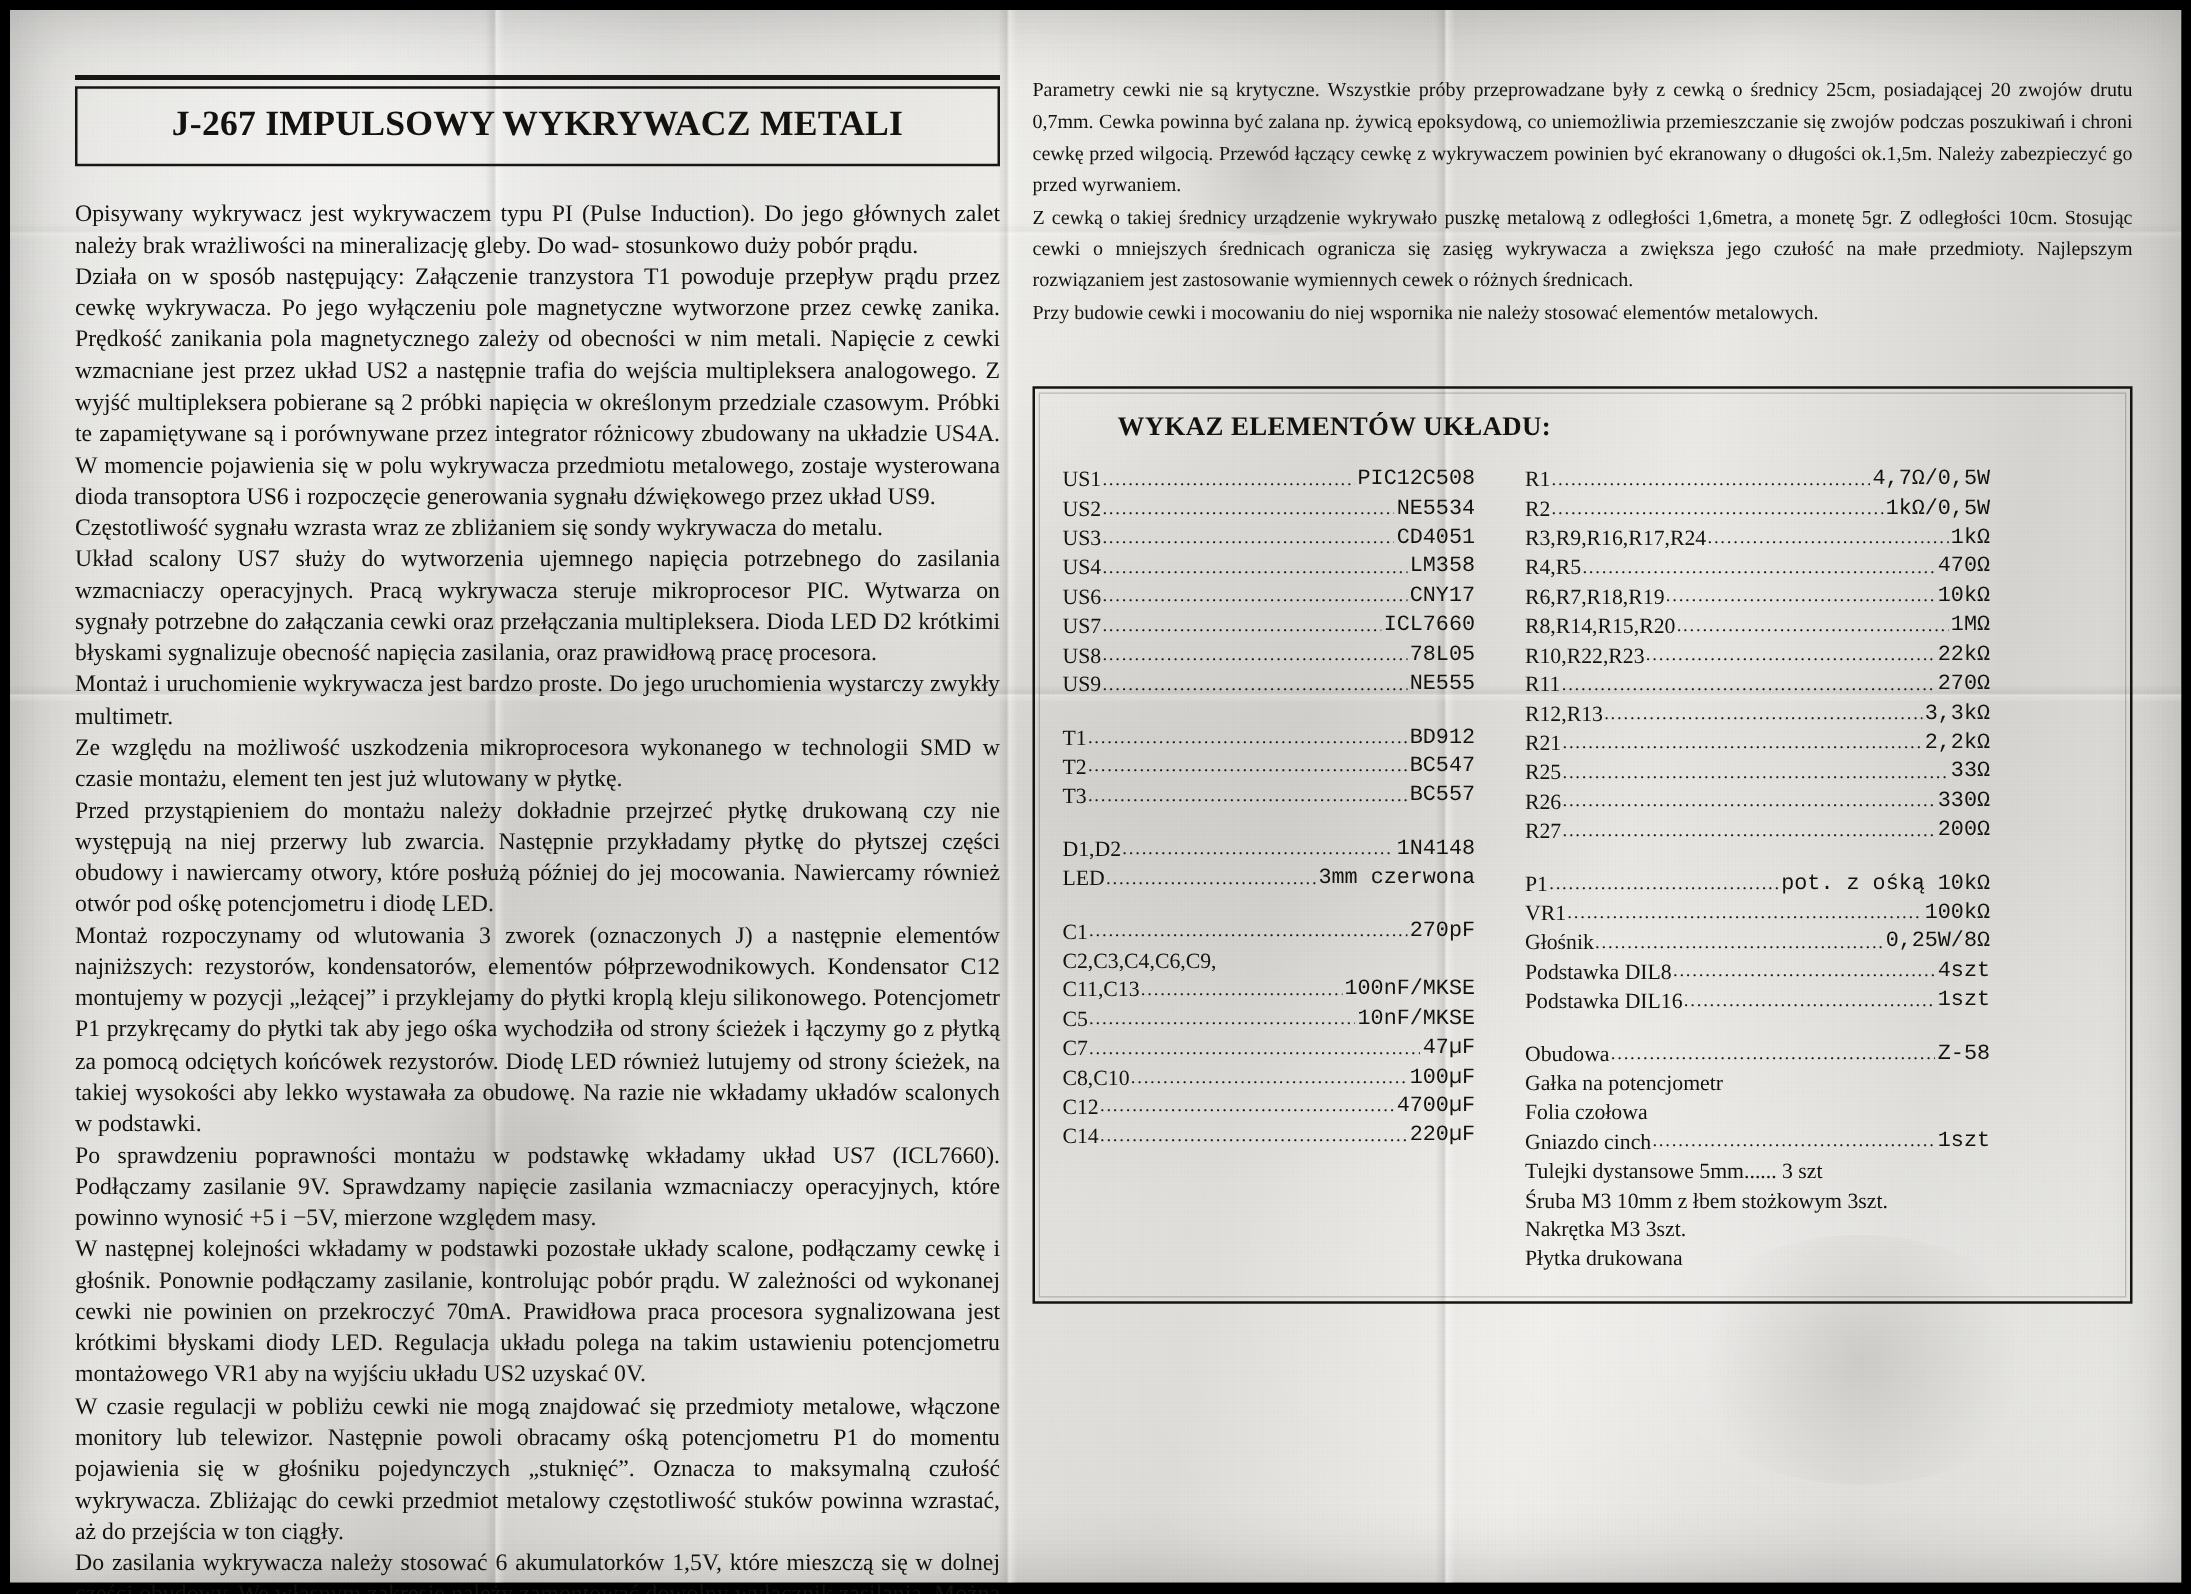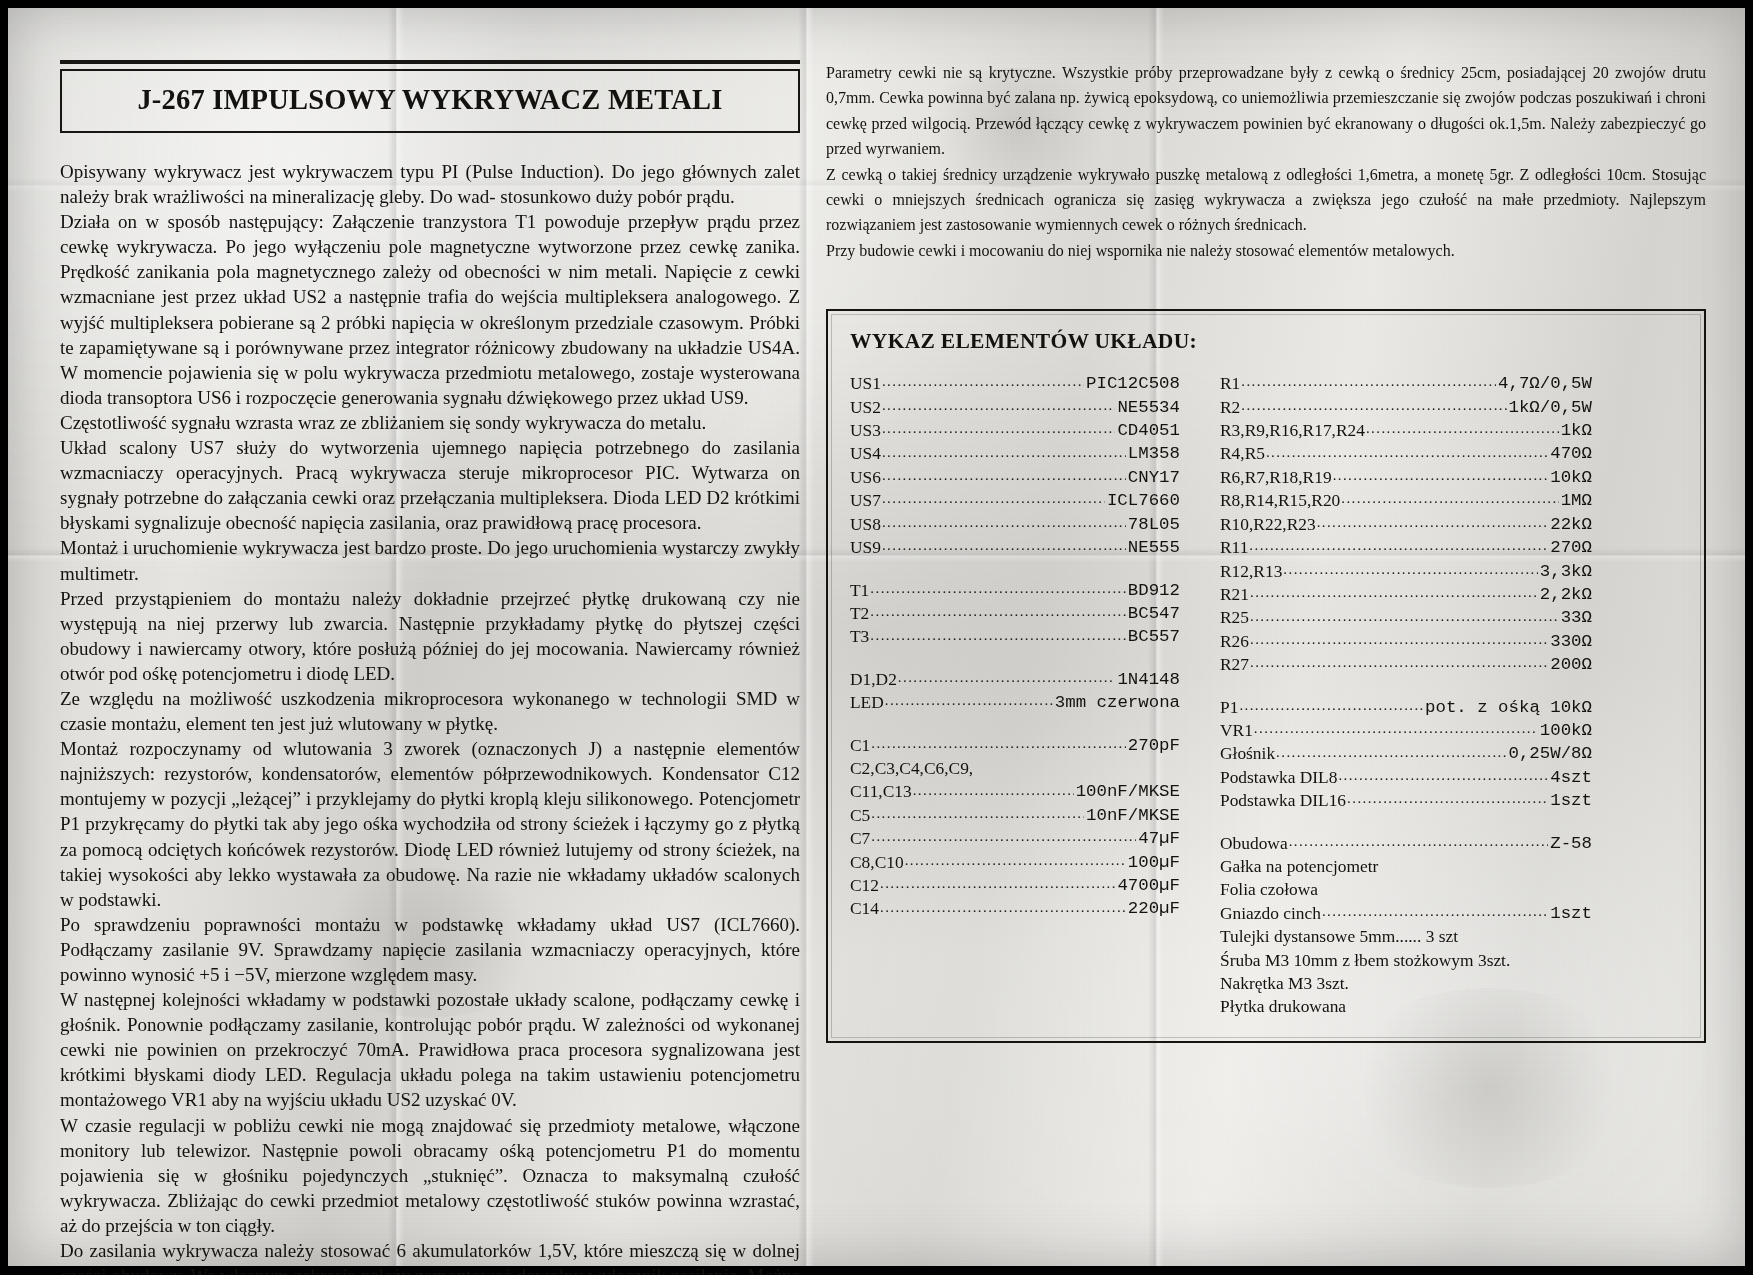--- a/index.html
+++ b/index.html
@@ -129,35 +129,36 @@
     position: absolute;
     left: 3px; right: 3px; top: 3px; bottom: 3px;
     border: 1px solid rgba(25,22,18,0.22);
     pointer-events: none;
   }
   #parts-title {
     font-size: 21.5px;
     font-weight: bold;
     letter-spacing: .3px;
     margin-bottom: 18px;
+    margin-left: 44px;
   }
   #parts-cols {
     display: flex;
     gap: 40px;
   }
   .parts-col { flex: 0 0 auto; }
   #parts-col-a { width: 330px; }
   #parts-col-b { width: 372px; }
 
   .pgroup { margin-bottom: 19px; }
   .pgroup:last-child { margin-bottom: 0; }
 
   .prow {
     display: flex;
-    align-items: center;
+    align-items: flex-end;
     font-size: 17.4px;
     line-height: 23.4px;
     white-space: nowrap;
   }
   .prow .pname { flex: 0 0 auto; }
   .prow .pdots {
     flex: 1 1 auto;
     overflow: hidden;
     margin: 0 2px 4px 1px;
     height: 1em;
@@ -191,22 +192,22 @@
       <div id="title-frame">
         <div id="doc-title">J-267  IMPULSOWY WYKRYWACZ METALI</div>
       </div>
     </div>
 
     <p class="para">Opisywany wykrywacz jest wykrywaczem typu PI (Pulse Induction). Do jego głównych zalet należy brak wrażliwości na mineralizację gleby. Do wad- stosunkowo duży pobór prądu.</p>
     <p class="para"> Działa on w sposób następujący: Załączenie tranzystora T1 powoduje przepływ prądu przez cewkę wykrywacza. Po jego wyłączeniu pole magnetyczne wytworzone przez cewkę zanika. Prędkość zanikania pola magnetycznego zależy od obecności  w nim metali. Napięcie z cewki wzmacniane jest przez układ US2 a następnie trafia do wejścia multipleksera analogowego. Z wyjść multipleksera pobierane są 2 próbki napięcia w określonym przedziale czasowym. Próbki te zapamiętywane są i porównywane przez integrator różnicowy zbudowany na układzie US4A. W momencie pojawienia się w polu wykrywacza przedmiotu metalowego, zostaje wysterowana dioda transoptora US6 i rozpoczęcie generowania sygnału dźwiękowego przez układ US9.</p>
     <p class="para">Częstotliwość sygnału wzrasta wraz ze zbliżaniem się sondy wykrywacza do metalu.</p>
     <p class="para">Układ scalony US7 służy do wytworzenia ujemnego napięcia  potrzebnego do zasilania wzmacniaczy operacyjnych. Pracą wykrywacza steruje mikroprocesor PIC. Wytwarza on sygnały potrzebne do załączania cewki oraz przełączania multipleksera. Dioda LED D2 krótkimi błyskami sygnalizuje obecność napięcia zasilania, oraz prawidłową pracę procesora.</p>
     <p class="para">Montaż i uruchomienie wykrywacza jest bardzo proste. Do jego uruchomienia wystarczy zwykły multimetr.</p>
+    <p class="para">Ze względu na możliwość uszkodzenia mikroprocesora wykonanego w technologii SMD w czasie montażu, element ten jest już  wlutowany w płytkę.</p>
     <p class="para">Przed przystąpieniem do montażu należy dokładnie przejrzeć płytkę drukowaną czy nie występują na niej przerwy lub zwarcia. Następnie przykładamy płytkę do płytszej części obudowy i nawiercamy otwory, które posłużą później do jej mocowania. Nawiercamy również otwór pod ośkę potencjometru i diodę LED.</p>
-    <p class="para">Ze względu na możliwość uszkodzenia mikroprocesora wykonanego w technologii SMD w czasie montażu, element ten jest już  wlutowany w płytkę.</p>
     <p class="para">Montaż rozpoczynamy od wlutowania 3 zworek (oznaczonych J) a następnie  elementów najniższych: rezystorów, kondensatorów, elementów półprzewodnikowych. Kondensator C12 montujemy w pozycji „leżącej” i przyklejamy do płytki kroplą kleju silikonowego. Potencjometr P1 przykręcamy do płytki tak aby jego ośka wychodziła od strony ścieżek i łączymy go z płytką za pomocą odciętych końcówek rezystorów. Diodę LED również lutujemy od strony ścieżek, na takiej wysokości aby lekko wystawała za obudowę. Na razie nie wkładamy układów scalonych w podstawki.</p>
     <p class="para">Po sprawdzeniu poprawności montażu w podstawkę wkładamy układ US7 (ICL7660). Podłączamy zasilanie 9V. Sprawdzamy napięcie zasilania wzmacniaczy operacyjnych, które powinno wynosić +5 i −5V, mierzone względem masy.</p>
     <p class="para">W następnej kolejności wkładamy w podstawki pozostałe układy scalone, podłączamy cewkę i głośnik. Ponownie podłączamy zasilanie, kontrolując pobór prądu. W zależności od wykonanej cewki nie powinien on przekroczyć 70mA. Prawidłowa praca procesora sygnalizowana jest krótkimi błyskami diody LED. Regulacja układu polega na takim ustawieniu potencjometru montażowego VR1 aby na wyjściu układu US2 uzyskać 0V.</p>
     <p class="para">W czasie regulacji w pobliżu cewki nie mogą znajdować się przedmioty metalowe, włączone monitory lub telewizor. Następnie powoli obracamy ośką potencjometru P1 do momentu pojawienia się w głośniku pojedynczych „stuknięć”. Oznacza to maksymalną czułość wykrywacza. Zbliżając do cewki przedmiot metalowy częstotliwość stuków powinna wzrastać, aż do przejścia w ton ciągły.</p>
     <p class="para">Do zasilania wykrywacza należy stosować 6 akumulatorków 1,5V, które mieszczą się w dolnej części obudowy. We własnym zakresie należy zamontować dowolny wyłącznik zasilania. Można również zamontować gniazdko służące do ładowania akumulatorków. Głośnik mocujemy w obudowie po wywierceniu kilku otworów.</p>
   </div>
 
   <div id="right-col">
 
     <p class="para">Parametry cewki nie są krytyczne. Wszystkie próby przeprowadzane były z cewką o średnicy 25cm, posiadającej 20 zwojów drutu 0,7mm. Cewka powinna być zalana np. żywicą epoksydową, co uniemożliwia przemieszczanie się zwojów podczas poszukiwań i chroni cewkę przed wilgocią. Przewód łączący cewkę z wykrywaczem powinien być ekranowany o długości ok.1,5m. Należy zabezpieczyć go przed wyrwaniem.</p>

